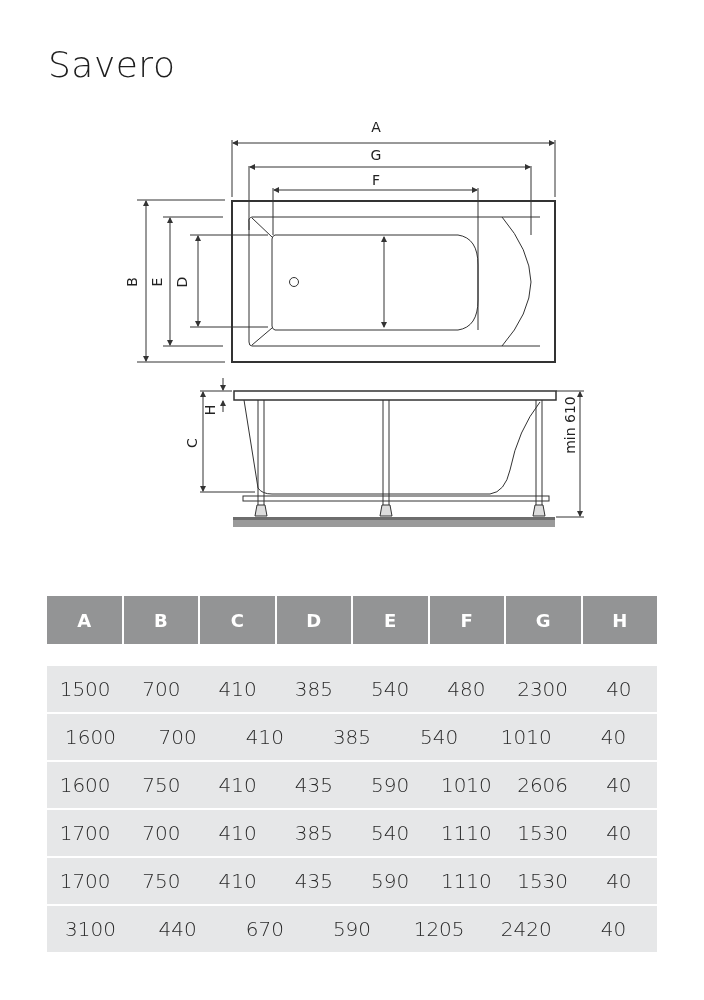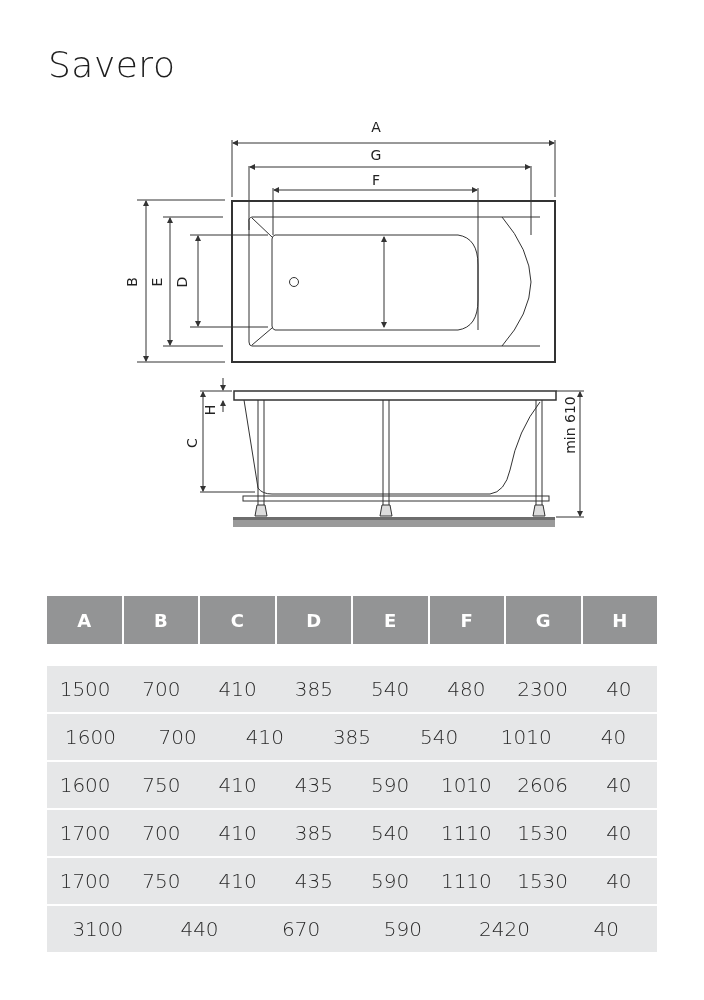--- a/index.html
+++ b/index.html
@@ -168,17 +168,18 @@
       <div class="cell">590</div>
       <div class="cell">1110</div>
       <div class="cell">1530</div>
       <div class="cell">40</div>
     </div>
     <div class="row">
       <div class="cell">3100</div>
       <div class="cell">440</div>
       <div class="cell">670</div>
       <div class="cell">590</div>
+      <div class="cell">1205</div>
       <div class="cell">2420</div>
       <div class="cell">40</div>
     </div>
   </div>
 </div>
 
 </body></html>

